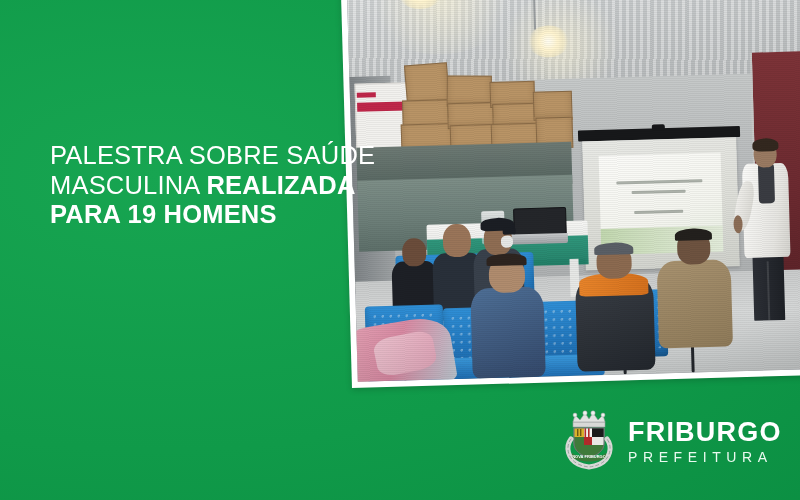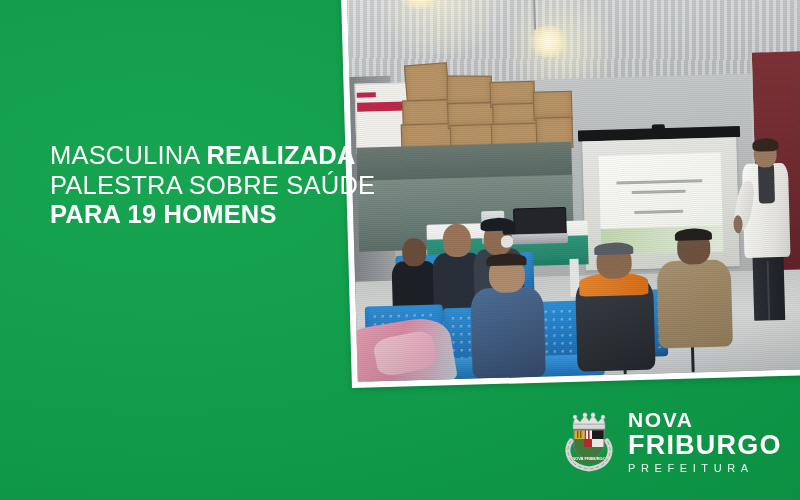--- a/index.html
+++ b/index.html
@@ -157,21 +157,21 @@
     display:flex;align-items:center;justify-content:center;
     color:#ffffff;font-size:16px;font-weight:300;letter-spacing:2.4px;
     background:transparent;cursor:pointer;}
 
   
   .logo{position:absolute;left:561px;top:409px;display:flex;align-items:center;gap:11px;}
   .crest{position:relative;width:56px;height:62px;flex:0 0 auto;}
   .logo-text{color:#ffffff;line-height:1;}
   .logo-l1{font-size:21px;font-weight:700;letter-spacing:1.6px;}
   .logo-l2{font-size:27px;font-weight:700;letter-spacing:1.2px;margin-top:2px;}
-  .logo-l3{font-size:11px;font-weight:400;letter-spacing:5.6px;margin-top:4px;color:#eafaf0;}
+  .logo-l3{font-size:14px;font-weight:400;letter-spacing:5.6px;margin-top:4px;color:#eafaf0;}
 </style>
 </head>
 <body>
 
 <div id="stage">
 
   <div class="bg-green"></div>
   <div class="bg-green-grad"></div>
 
   <div class="photo-panel">
@@ -287,22 +287,22 @@
 
       <div class="bag"></div>
       <div class="bag2"></div>
 
       <div class="grain"></div>
       <div class="vignette"></div>
     </div>
   </div>
 
   <div class="headline">
+    <div class="hl-line thin">PALESTRA SOBRE SAÚDE</div>
     <div class="hl-line"><span class="thin">MASCULINA </span><span class="bold">REALIZADA</span></div>
-    <div class="hl-line thin">PALESTRA SOBRE SAÚDE</div>
     <div class="hl-line bold">PARA 19 HOMENS</div>
   </div>
 
 
   <div class="logo">
     <div class="crest">
       <svg viewBox="0 0 56 62" width="56" height="62" aria-hidden="true">
 
         <g>
           <rect x="12" y="13" width="32" height="5" fill="#d8d9d7"></rect>
@@ -331,19 +331,18 @@
         <path d="M13 19 H43 V34 C43 42 36 46 28 49 C20 46 13 42 13 34 Z" fill="none" stroke="#6c7373" stroke-width="1"></path>
 
         <path d="M10 30 C4 38 7 50 17 55 C22 57.5 28 58 28 58 C28 58 34 57.5 39 55 C49 50 52 38 46 30" fill="none" stroke="#d7d8d5" stroke-width="5" stroke-linecap="round"></path>
         <path d="M10 30 C4 38 7 50 17 55 C22 57.5 28 58 28 58 C28 58 34 57.5 39 55 C49 50 52 38 46 30" fill="none" stroke="#9ba19f" stroke-width="1" stroke-linecap="round" stroke-dasharray="3 3"></path>
 
         <path d="M11 44 C18 50 38 50 45 44 L45 48 C38 54 18 54 11 48 Z" fill="#3f7a3a"></path>
         <text x="28" y="48.6" font-family="'Liberation Sans',sans-serif" font-size="4" fill="#ffffff" text-anchor="middle" font-weight="bold">NOVA FRIBURGO</text>
       </svg>
     </div>
     <div class="logo-text">
-      <div class="logo-l1">NOVA</div>
       <div class="logo-l2">FRIBURGO</div>
       <div class="logo-l3">PREFEITURA</div>
     </div>
   </div>
 
 </div>
 
 </body></html>

